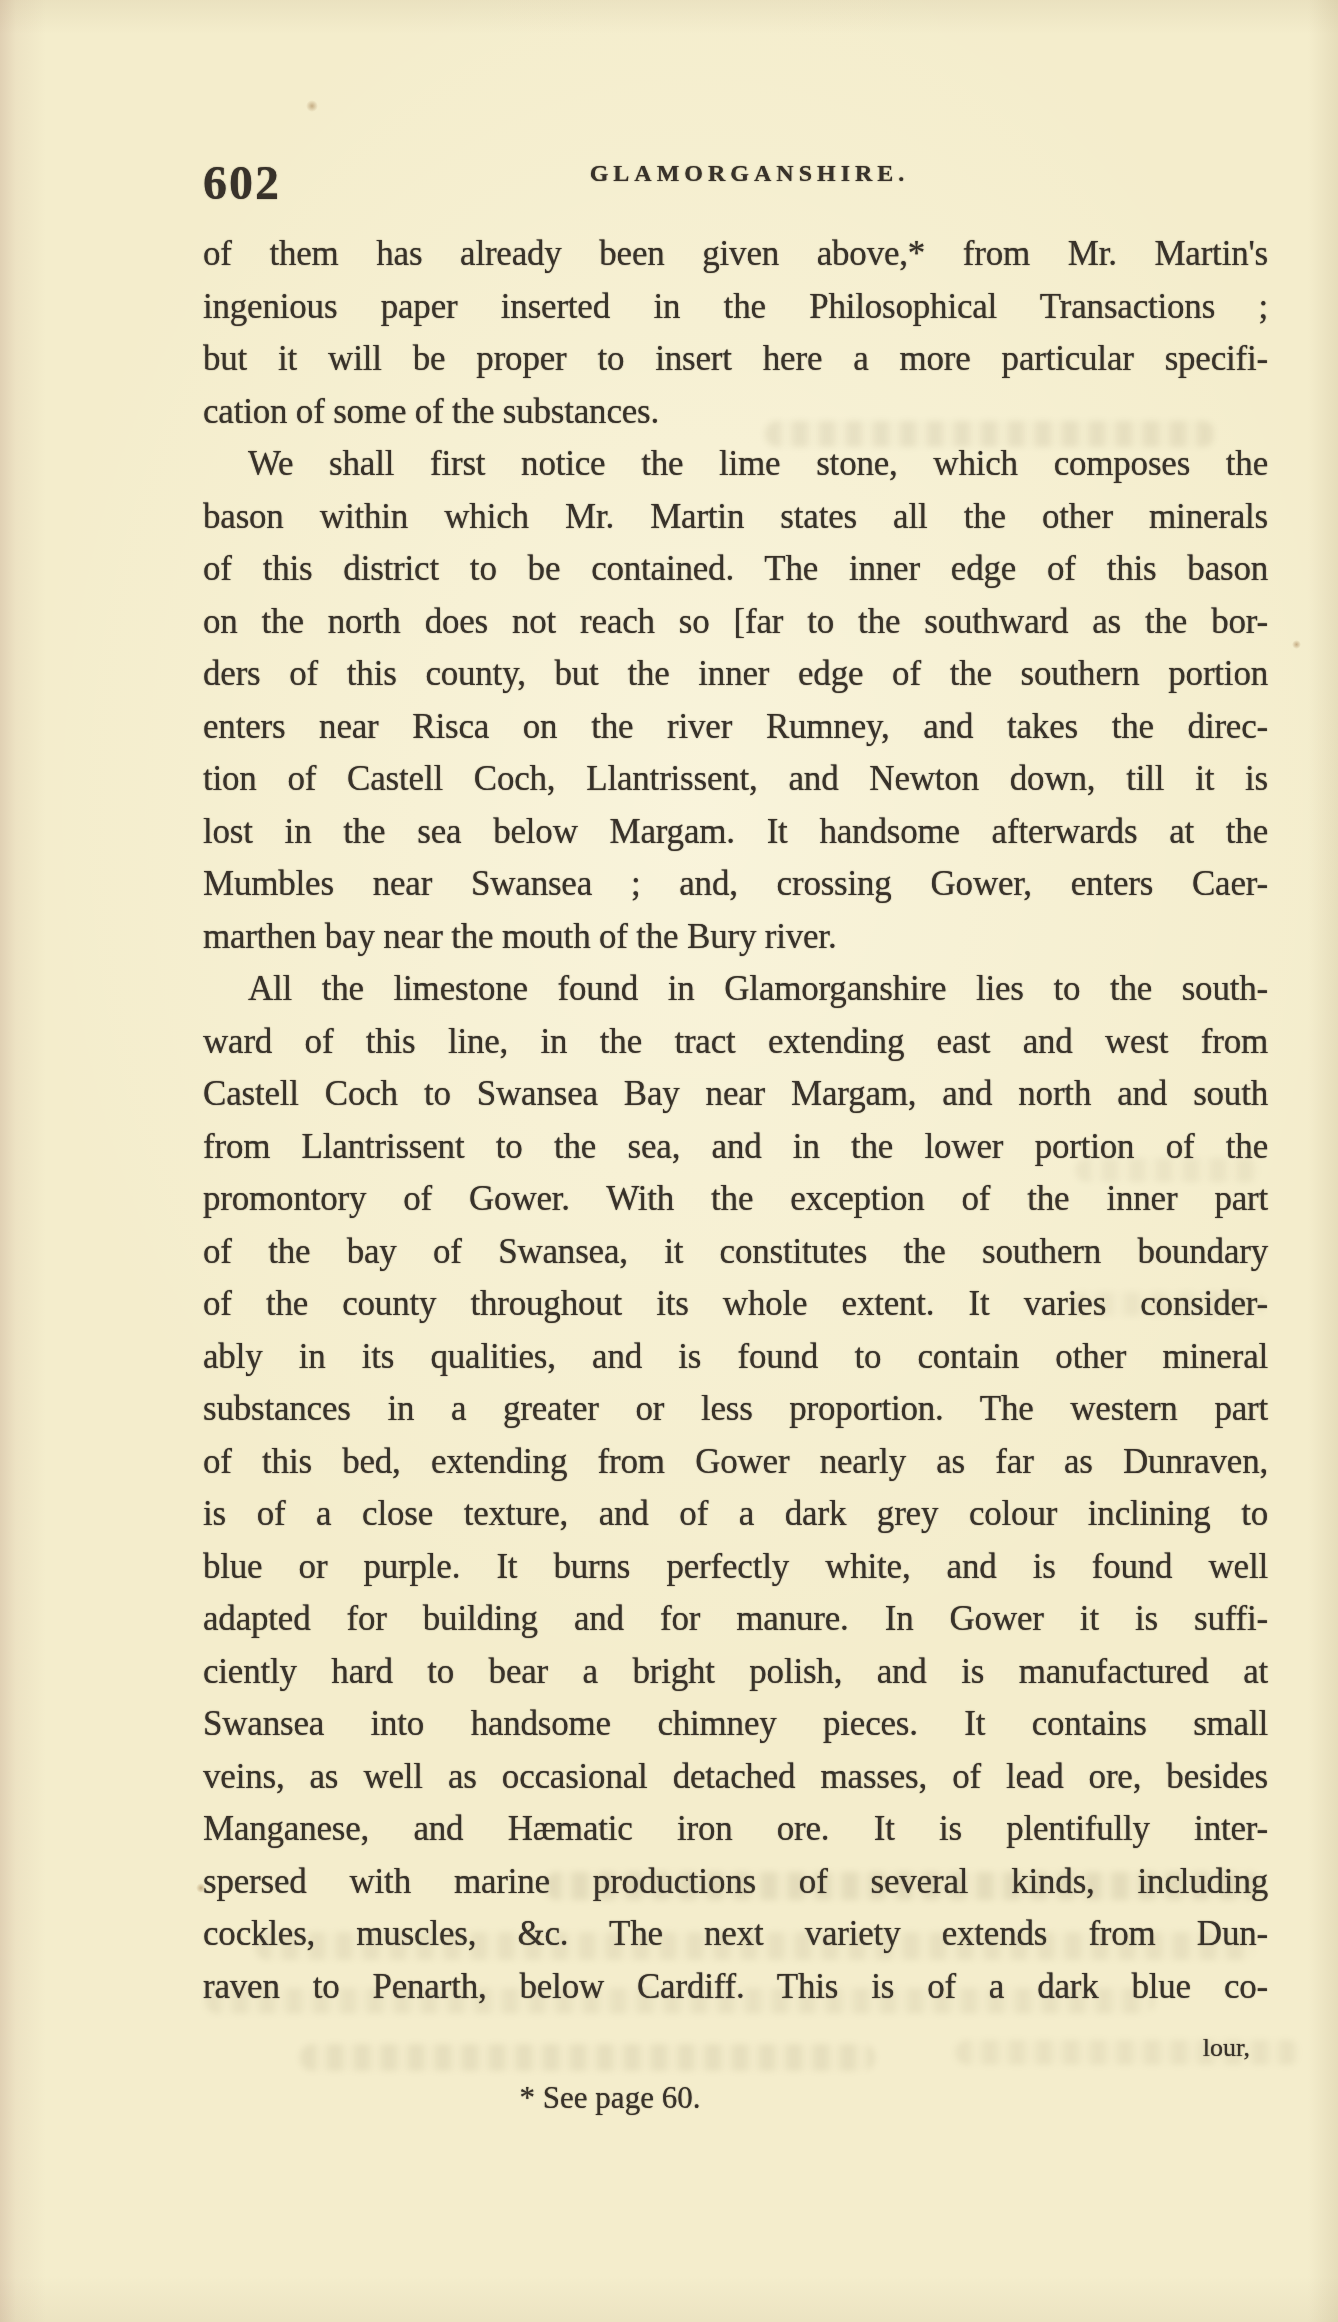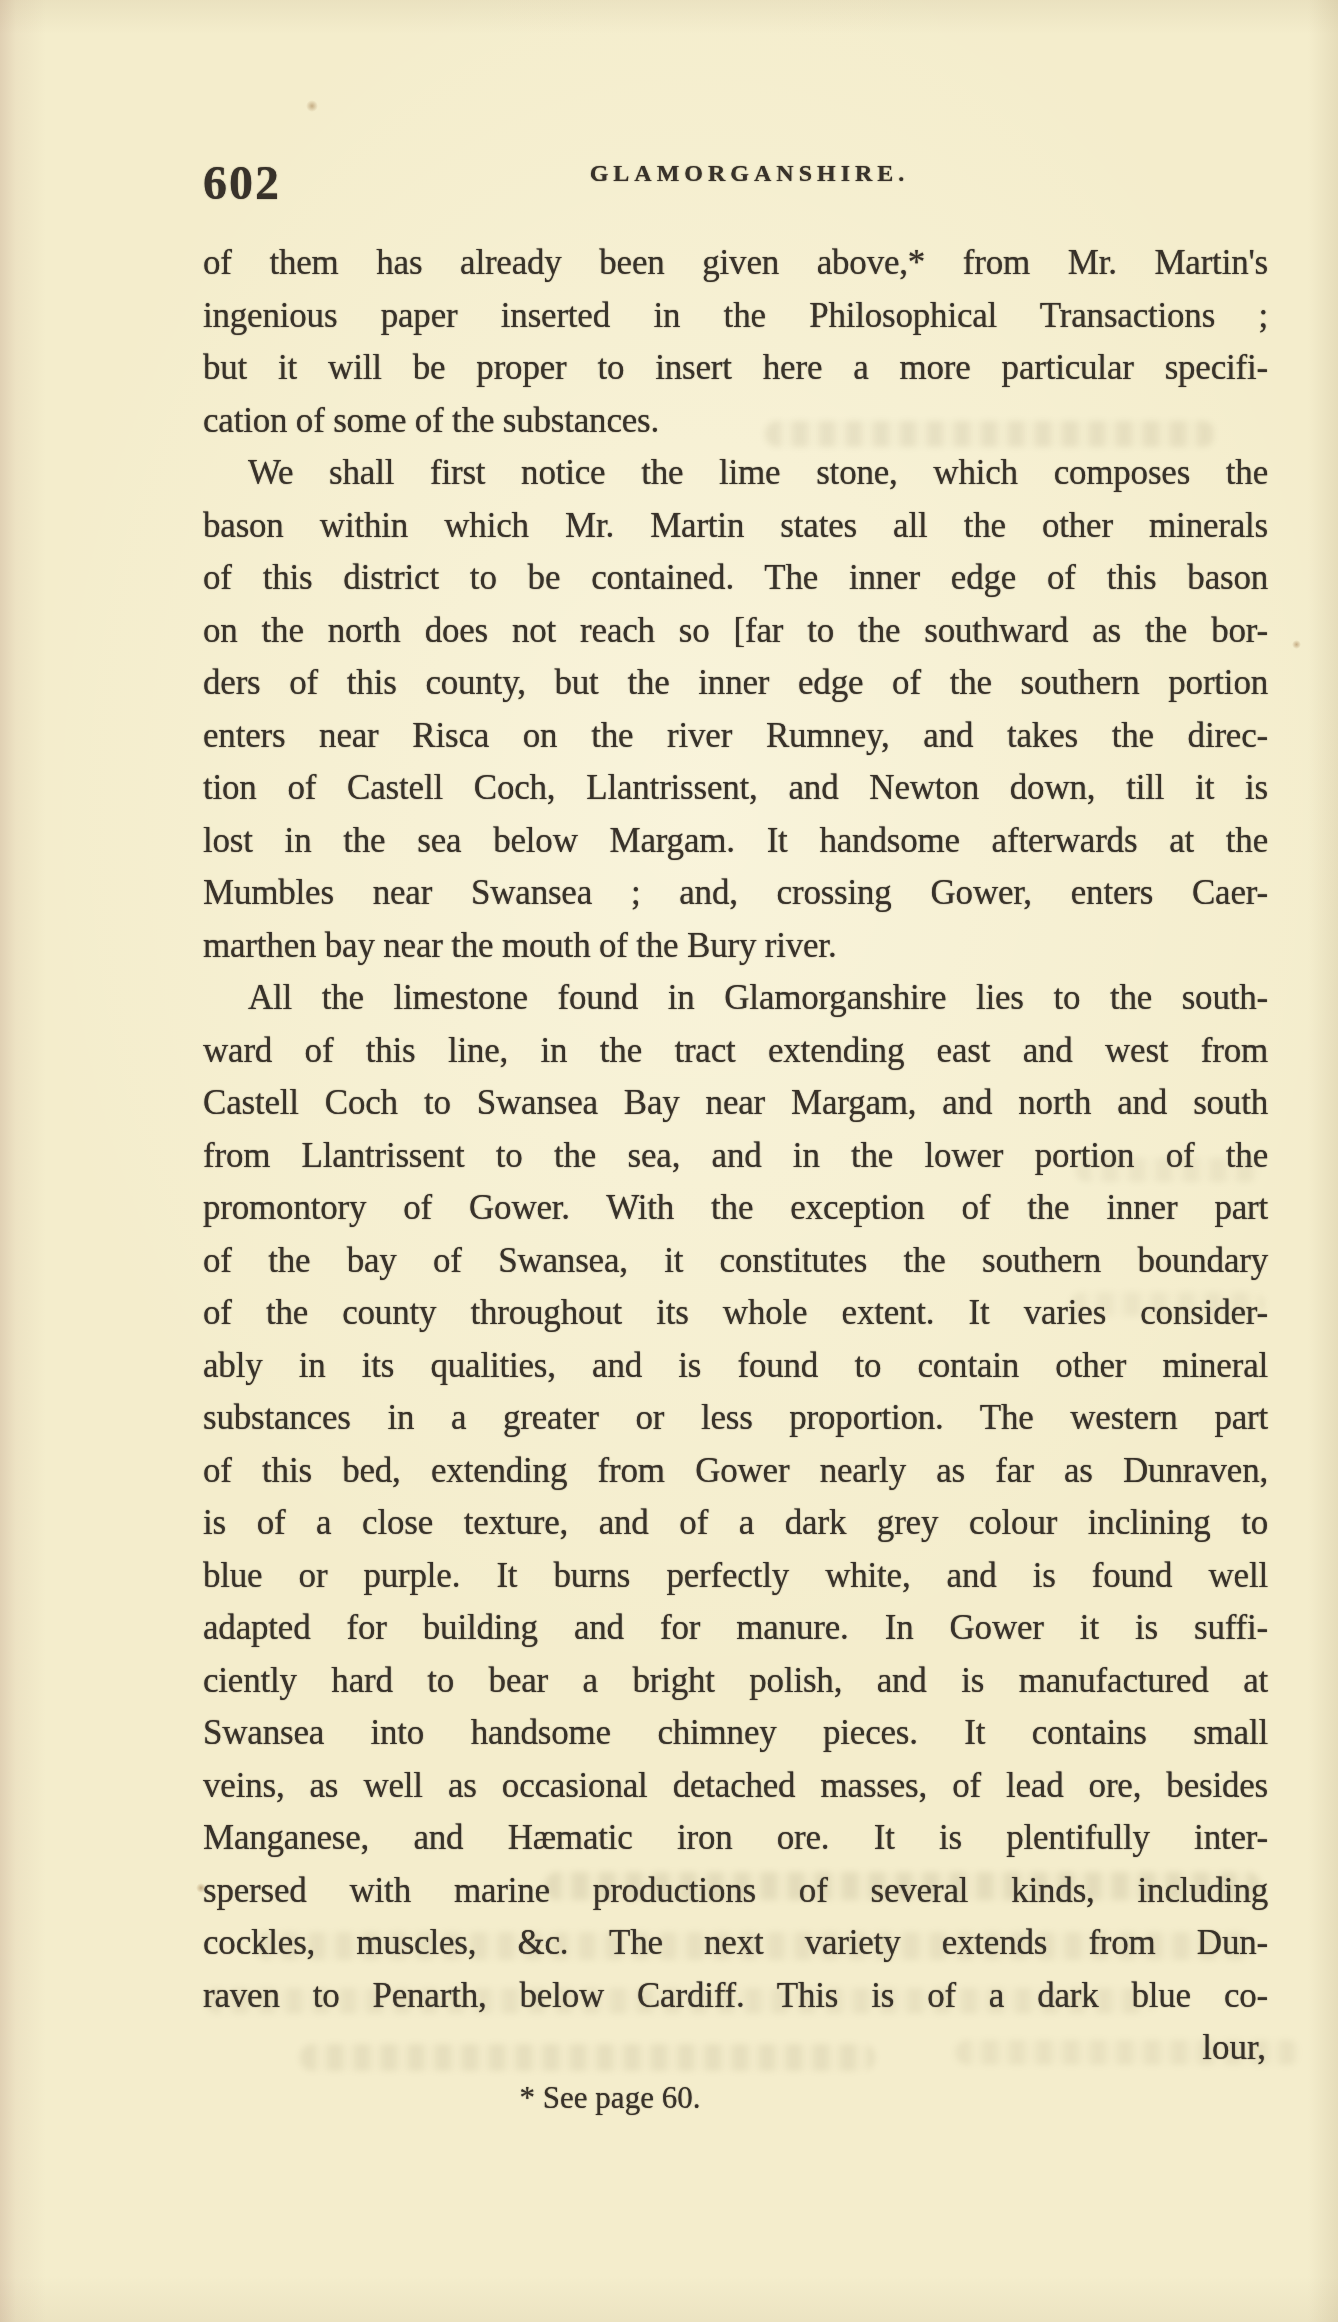--- a/index.html
+++ b/index.html
@@ -46,40 +46,39 @@
     font-weight: 700;
     letter-spacing: 5px;
   }
   .text-block {
     position: absolute;
     left: 203px;
     top: 228px;
     width: 1065px;
     font-size: 35px;
     letter-spacing: -0.2px;
-    margin-top: 9px;
   }
   .line {
     height: 52.5px;
     line-height: 52.5px;
     white-space: nowrap;
   }
   .line.justify {
     white-space: normal;
     text-align: justify;
     text-align-last: justify;
   }
   .line.indent {
     padding-left: 45px;
   }
   .catchword {
     position: absolute;
-    right: 72px;
+    right: 88px;
     top: 2022px;
-    font-size: 35px;
+    font-size: 26px;
     line-height: 52px;
   }
   .footnote {
     position: absolute;
     left: 400px;
     top: 2076px;
     width: 420px;
     text-align: center;
     font-size: 31px;
     line-height: 44px;

